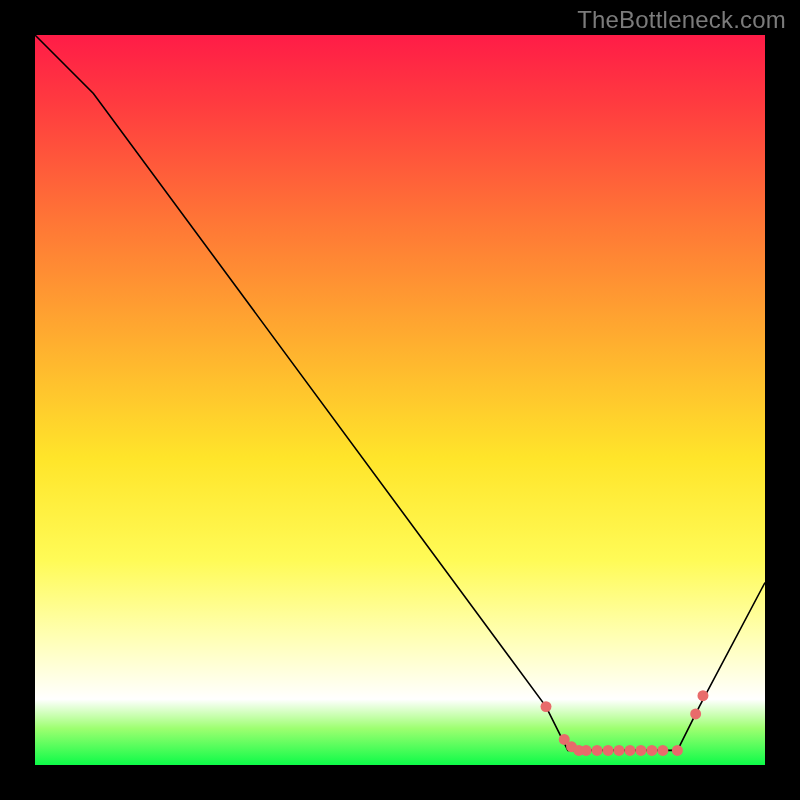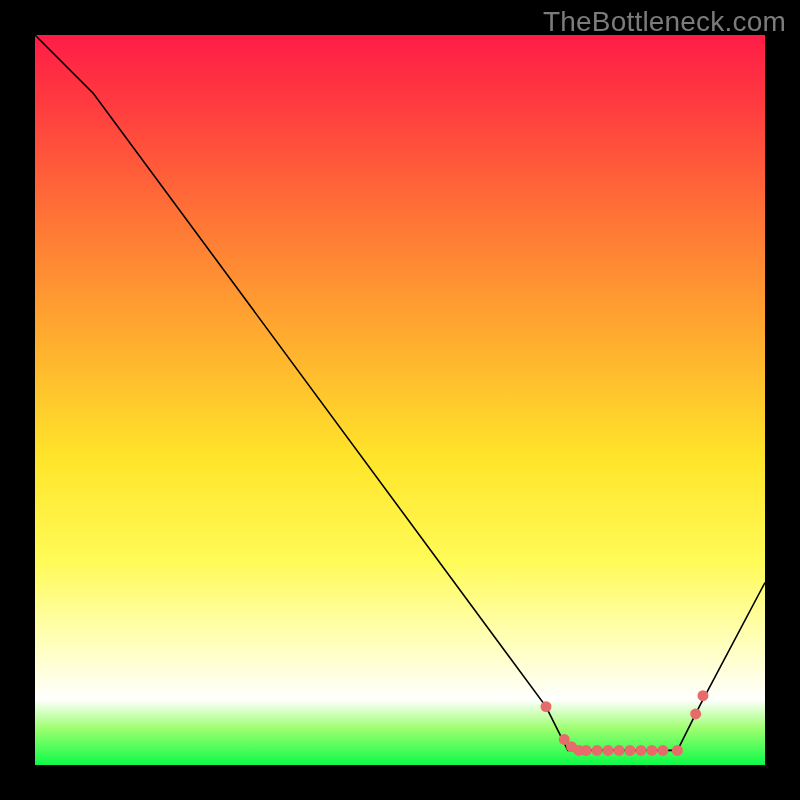--- a/index.html
+++ b/index.html
@@ -35,21 +35,21 @@
       #ffffff 91%,
       #9dff70 95%,
       #0dfb48 100%
     );
   }
   .watermark {
     position: absolute;
     top: 6px;
     right: 14px;
     color: #7b7b7b;
-    font-size: 28px;
+    font-size: 24px;
     font-weight: 500;
     letter-spacing: 0.2px;
     user-select: none;
   }
   svg.overlay {
     position: absolute;
     left: 35px;
     top: 35px;
     width: 730px;
     height: 730px;

